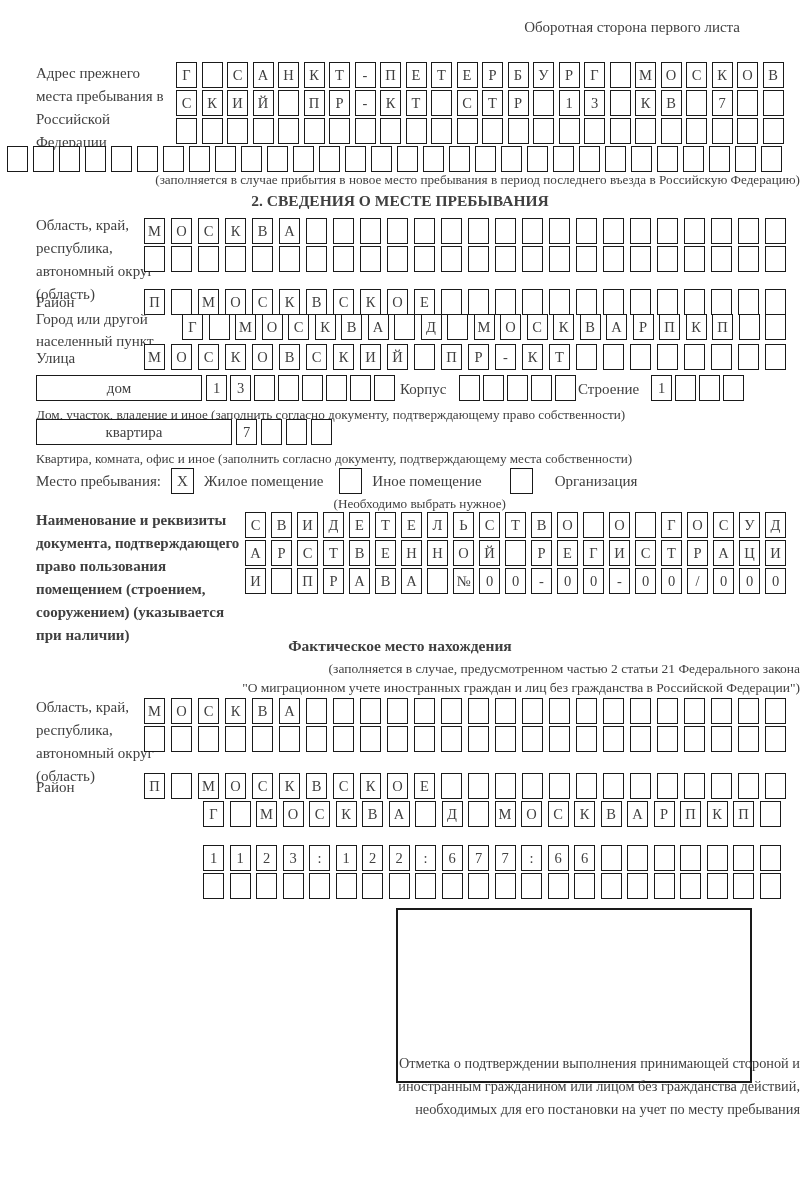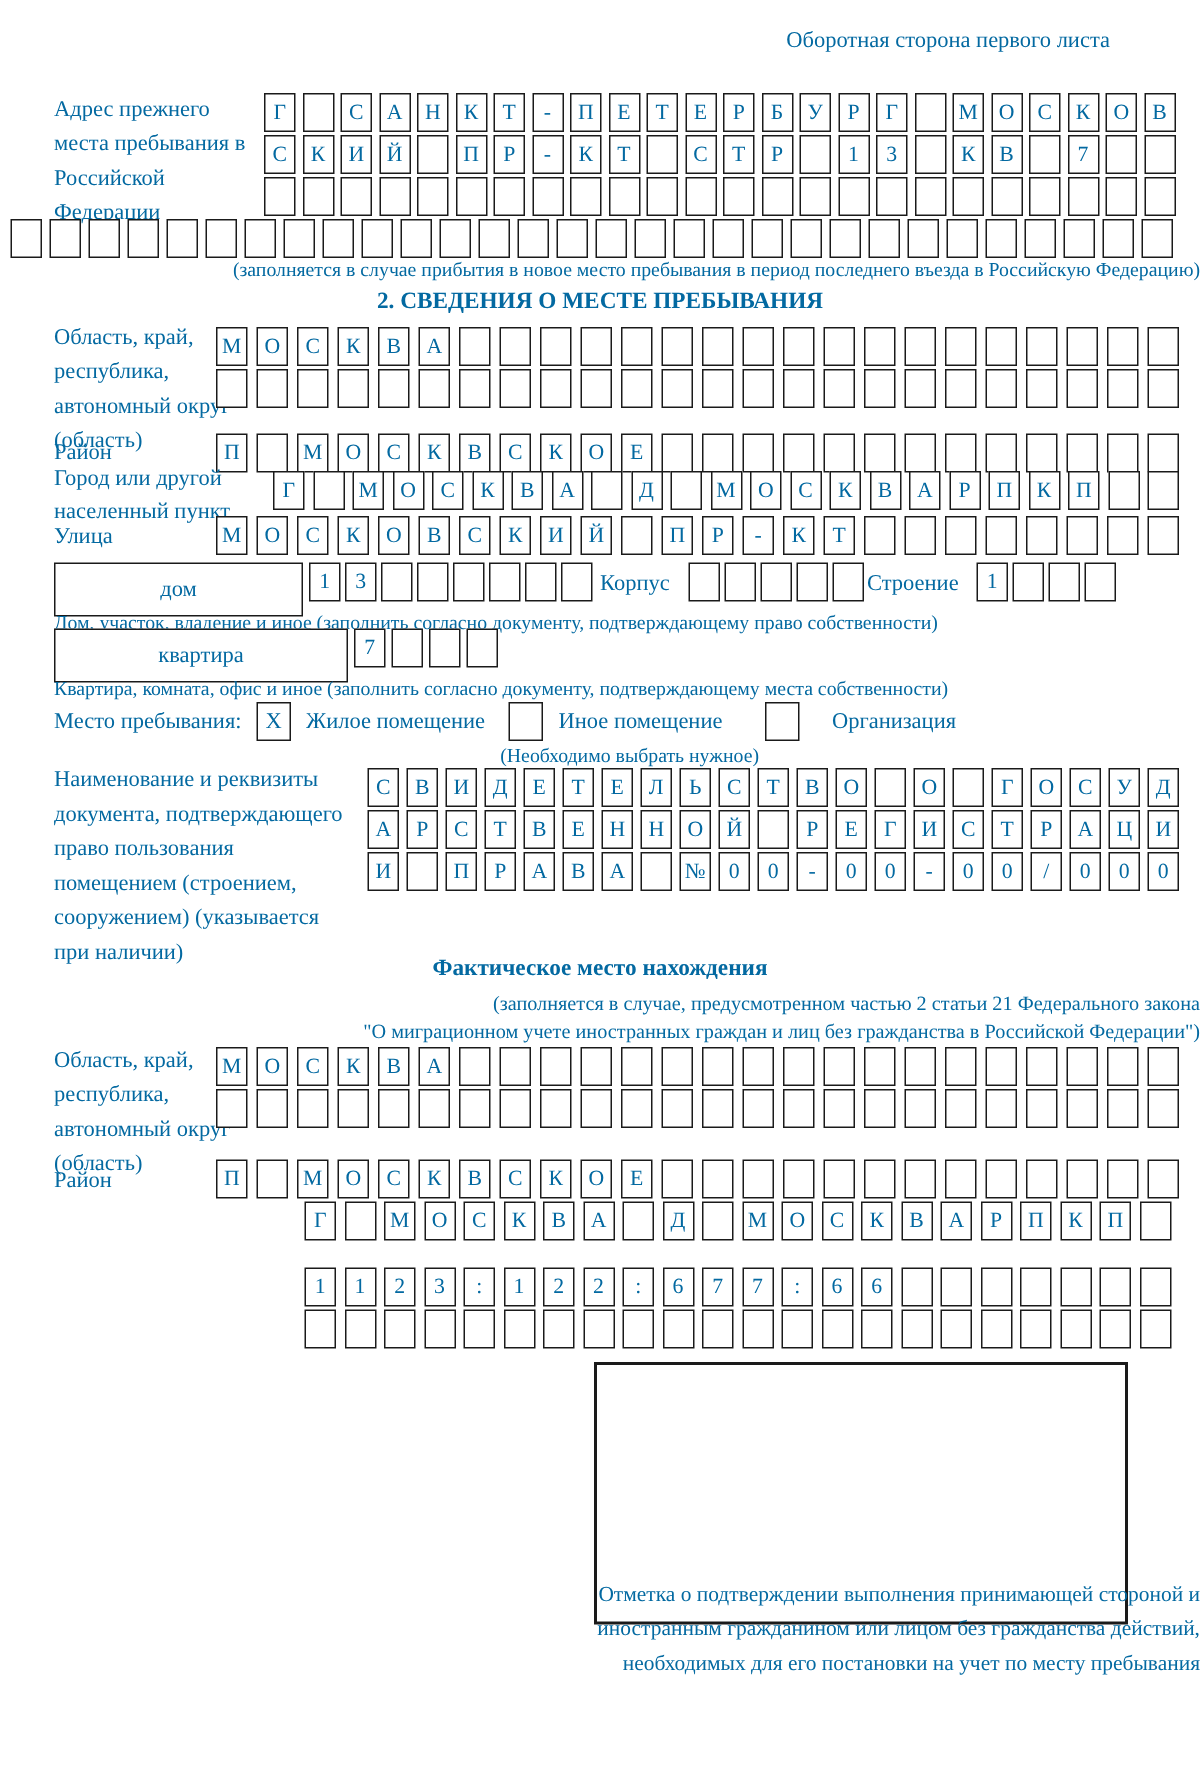--- a/index.html
+++ b/index.html
@@ -1,28 +1,28 @@
 <!DOCTYPE html>
 <html><head>
 <meta charset="utf-8">
 <style>
   html,body{margin:0;padding:0;background:#fff;}
   .page{
     position:relative;width:800px;height:1180px;background:#fff;
-    font-family:"Liberation Serif","DejaVu Serif",serif;color:#0369a1;overflow:hidden;
+    font-family:"Liberation Serif","DejaVu Serif",serif;color:#404040;overflow:hidden;
   }
   .row{position:absolute;display:flex;}
   .cell{
     flex:none;width:21px;height:26px;box-sizing:border-box;
     border:1.7px solid #1a1a1a;margin-right:var(--g,5px);
     display:flex;align-items:center;justify-content:center;
     font-size:14.5px;line-height:1;background:#fff;
   }
   .widebox{
-    position:absolute;height:36px;box-sizing:border-box;border:1.7px solid #1a1a1a;
+    position:absolute;height:26px;box-sizing:border-box;border:1.7px solid #1a1a1a;
     display:flex;align-items:center;justify-content:center;font-size:15px;background:#fff;
   }
   .label{position:absolute;font-size:15px;line-height:23px;}
   .small-label{position:absolute;font-size:14.2px;line-height:22px;}
   .note{position:absolute;font-size:13.2px;line-height:17px;}
   .center{text-align:right;}
   .title{position:absolute;font-weight:bold;font-size:15.5px;text-align:center;width:800px;left:0;}
   .chk{
     flex:none;width:23px;height:26px;box-sizing:border-box;border:1.7px solid #1a1a1a;
     display:flex;align-items:center;justify-content:center;font-size:15px;background:#fff;
@@ -330,21 +330,21 @@
     <span style="margin-right:10px;">Место пребывания:</span>
     <span class="chk">X</span>
     <span style="margin-left:10px;margin-right:16px;">Жилое помещение</span>
     <span class="chk"></span>
     <span style="margin-left:10px;margin-right:28px;">Иное помещение</span>
     <span class="chk"></span>
     <span style="margin-left:22px;">Организация</span>
   </div>
   <div class="note center" style="left:176px;top:495px;width:330px;">(Необходимо выбрать нужное)</div>
 
-  <div class="label" style="left:36px;top:509px;width:204px;">Наименование и реквизиты документа, подтверждающего право пользования помещением (строением, сооружением) (указывается при наличии)</div>
+  <div class="label" style="left:36px;top:509px;width:204px;font-weight:bold;">Наименование и реквизиты документа, подтверждающего право пользования помещением (строением, сооружением) (указывается при наличии)</div>
   <div class="row" style="left:245px;top:512px;--g:5px;">
       <span class="cell">С</span>
       <span class="cell">В</span>
       <span class="cell">И</span>
       <span class="cell">Д</span>
       <span class="cell">Е</span>
       <span class="cell">Т</span>
       <span class="cell">Е</span>
       <span class="cell">Л</span>
       <span class="cell">Ь</span>

